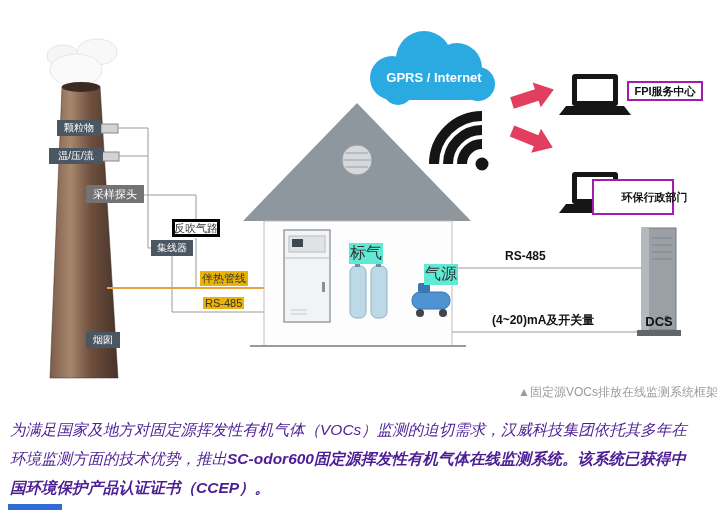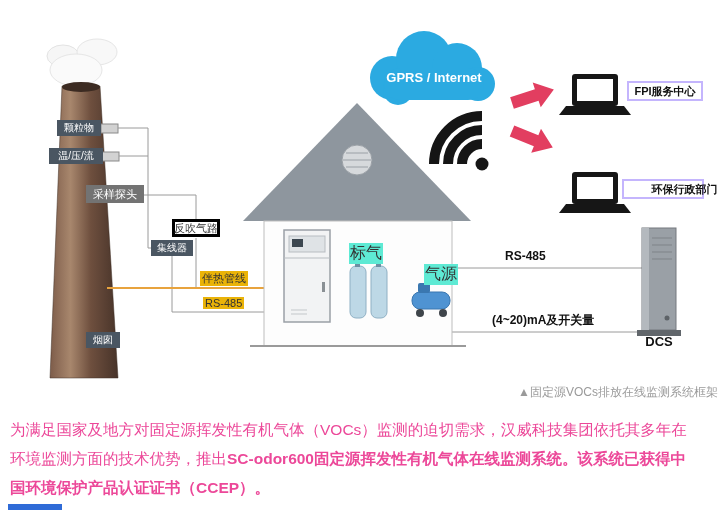--- a/index.html
+++ b/index.html
@@ -8,24 +8,24 @@
   .diagram{position:relative;width:718px;height:382px;background:#fff;}
   .diagram svg{position:absolute;left:0;top:0;}
   .lbl{position:absolute;display:flex;align-items:center;justify-content:center;
        box-sizing:border-box;white-space:nowrap;}
   .tag{background:#4a5662;color:#fff;font-size:10px;}
   .tag-teal{background:#737373;color:#fff;font-size:11px;}
   .boxed{background:#fff;border:3px solid #000000;color:#333;font-size:11px;}
   .plain{color:#333;font-size:11px;background:#eab308;padding:0 2px;}
   .tiny{color:#333;font-size:16px;background:#5eead4;padding:0 1px;text-align:right;}
   .boldlbl{color:#111;font-size:12px;font-weight:700;}
-  .outline{background:#fff;border:2px solid #c4b5fd;color:#111;font-size:11px;font-weight:700;}
+  .outline{background:#fff;border:2px solid #a21caf;color:#111;font-size:11px;font-weight:700;}
   .cloud-text{color:#fff;font-size:13px;font-weight:700;text-align:center;}
   .caption{margin-top:2px;text-align:right;color:#9a9a9a;font-size:12px;}
-  .article{margin:14px 26px 0 10px;font-size:15.5px;line-height:29px;color:#ec4899;}
+  .article{margin:14px 26px 0 10px;font-size:15.5px;line-height:29px;color:#4c1d95;font-style:italic;}
   .article b{font-weight:700;}
   .partial-bar{position:absolute;left:8px;top:504px;width:54px;height:6px;background:#2f6bd7;}
 </style>
 </head>
 <body>
 
 <div class="page">
 
   <div class="diagram">
     <svg width="718" height="382" viewBox="0 0 718 382">
@@ -164,22 +164,22 @@
     <div class="lbl plain" style="left:200px;top:271px;">伴热管线</div>
     <div class="lbl plain" style="left:203px;top:297px;">RS-485</div>
 
     <div class="lbl tiny" style="left:349px;top:243px;">标气</div>
     <div class="lbl tiny" style="left:424px;top:264px;">气源</div>
 
     <div class="lbl boldlbl" style="left:505px;top:249px;">RS-485</div>
     <div class="lbl boldlbl" style="left:492px;top:312px;">(4~20)mA及开关量</div>
 
     <div class="lbl outline" style="left:627px;top:81px;width:76px;height:20px;">FPI服务中心</div>
-    <div class="lbl outline" style="left:622px;top:179px;width:82px;height:20px;padding-left:43px;">环保行政部门</div>
-    <div class="lbl boldlbl" style="left:642px;top:334px;width:34px;font-size:13px;justify-content:center;">DCS</div>
+    <div class="lbl outline" style="left:592px;top:179px;width:82px;height:36px;padding-left:43px;">环保行政部门</div>
+    <div class="lbl boldlbl" style="left:642px;top:314px;width:34px;font-size:13px;justify-content:center;">DCS</div>
   </div>
 
   <div class="caption">▲固定源VOCs排放在线监测系统框架</div>
 
   <div class="article">
     <span>为满足国家及地方对固定源挥发性有机气体（VOCs）监测的迫切需求，汉威科技集团依托其多年在环境监测方面的技术优势，推出</span><b>SC-odor600固定源挥发性有机气体在线监测系统。该系统已获得中国环境保护产品认证证书（CCEP）。</b>
   </div>
 
   <div class="partial-bar"></div>
 </div>

